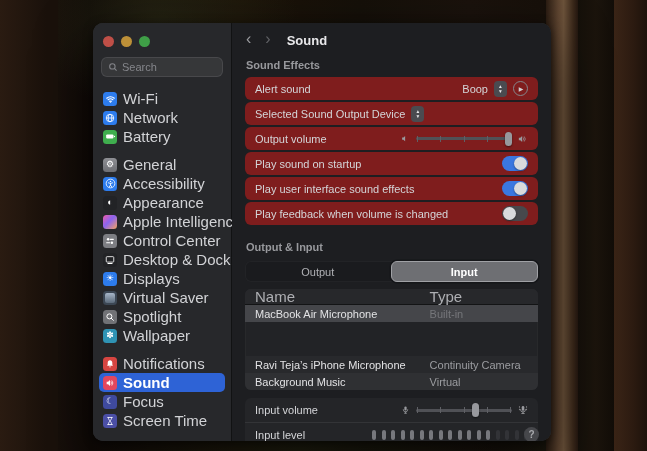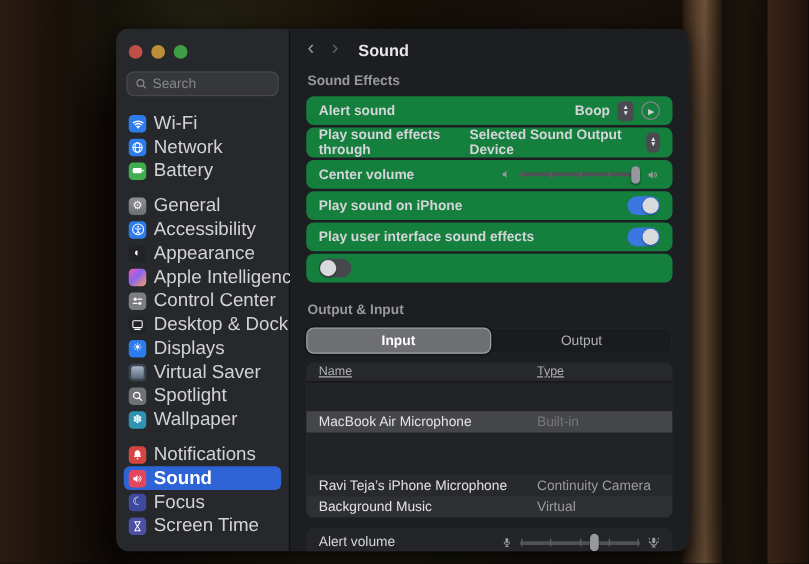--- a/index.html
+++ b/index.html
@@ -58,22 +58,22 @@
   .content{flex:1;position:relative;background:#1d1e21;display:flex;flex-direction:column;}
   .c-header{height:34px;flex:none;display:flex;align-items:center;padding:0 14px;gap:6px;}
   .chev{font-size:16px;line-height:1;margin-top:-2px;}
   .chev.back{color:#9a9b9f;}
   .chev.fwd{color:#606165;margin-left:8px;}
   .c-title{color:#e8e8ea;font-size:13px;font-weight:bold;margin-left:10px;}
   .c-body{flex:1;padding:0 13px;position:relative;}
   .sec-head{color:#98999d;font-size:11px;font-weight:bold;margin:2px 0 6px 1px;}
   .sec-head.second{margin-top:16px;margin-bottom:8px;}
   .rowstack{display:flex;flex-direction:column;gap:2px;}
-  .srow{background:#15803d;border-radius:6px;min-height:23px;display:flex;align-items:center;
-    justify-content:space-between;padding:0 10px;box-sizing:border-box;font-weight:bold;}
+  .srow{background:#7f1d1d;border-radius:6px;min-height:23px;display:flex;align-items:center;
+    justify-content:space-between;padding:0 10px;box-sizing:border-box;}
   .rlabel{color:#d4d5d8;font-size:11px;}
   .rright{display:flex;align-items:center;gap:6px;}
   .rvalue{color:#d4d5d8;font-size:11px;}
   .stepper{width:13px;height:16px;border-radius:4px;background:#4a4b50;display:flex;flex-direction:column;
     align-items:center;justify-content:center;color:#e8e8ea;font-size:5.5px;line-height:4.5px;}
   .play-btn{width:15px;height:15px;border-radius:50%;border:1px solid #85868b;box-sizing:border-box;
     display:flex;align-items:center;justify-content:center;color:#cfd0d3;font-size:6px;padding-left:1px;}
   
   .slider{position:relative;width:96px;height:14px;}
   .slider .track{position:absolute;left:0;right:0;top:5.5px;height:3px;border-radius:2px;background:#505156;}
@@ -93,25 +93,25 @@
   
   .segmented{height:21px;border-radius:6px;background:#1a1b1e;display:flex;margin-bottom:7px;
     box-shadow:inset 0 0 0 1px rgba(255,255,255,.04);}
   .seg{flex:1;display:flex;align-items:center;justify-content:center;font-size:11px;color:#b0b1b5;border-radius:6px;}
   .seg.selected{background:#6e6f73;color:#fff;font-weight:bold;border:1.5px solid #a0a1a5;
     box-shadow:0 0 0 1.5px #151619;margin:0;}
   
   .table{border-radius:6px;overflow:hidden;margin-bottom:8px;background:#222326;
     box-shadow:inset 0 0 0 0.5px rgba(255,255,255,.06);}
   .thead{display:flex;height:15px;align-items:center;background:#27282b;border-bottom:1px solid rgba(0,0,0,.5);}
-  .thead .th{color:#aeafb3;font-size:10px;text-decoration:underline;}
+  .thead .th{color:#aeafb3;font-size:15px;}
   .trow{display:flex;height:17px;align-items:center;font-size:11px;}
   .trow.odd{background:#28292c;margin-top:34px;}
   .trow.even{background:#2f3033;}
-  .trow.selected{background:#45464a;margin-top:23px;}
+  .trow.selected{background:#45464a;}
   .col-name{padding-left:10px;width:63%;box-sizing:border-box;color:#e2e2e4;white-space:nowrap;}
   .col-type{flex:1;color:#9b9ca0;}
   .trow.selected .col-type{color:#76777b;}
   
   .input-card{background:#242528;border-radius:6px;margin-top:8px;}
   .icard-row{height:24px;display:flex;align-items:center;justify-content:space-between;padding:0 10px;}
   .icard-row + .icard-row{border-top:1px solid rgba(255,255,255,.07);gap:44px;}
   .level-meter{display:flex;gap:5.5px;align-items:center;}
   .lvl-pill{width:4px;height:10px;border-radius:2px;background:#323337;}
   .lvl-pill.lit{background:#77787d;}
@@ -296,31 +296,30 @@
             <span class="rright">
               <span class="rvalue">Boop</span>
               <span class="stepper">
                   <span>▴</span>
                   <span>▾</span>
                 </span>
               <span class="play-btn">▶</span>
             </span>
           </div>
           <div class="srow">
-            <span class="rlabel">Play sound effects through</span>
             <span class="rright">
               <span class="rvalue">Selected Sound Output Device</span>
               <span class="stepper">
                   <span>▴</span>
                   <span>▾</span>
                 </span>
             </span>
           </div>
           <div class="srow">
-            <span class="rlabel">Center volume</span>
+            <span class="rlabel">Output volume</span>
             <span class="rright">
               <span class="audio-ic">
                   <svg width="9" height="9" viewBox="0 0 24 24">
                     <path d="M3 9 h3.5 L11 5 v14 l-4.5 -4 H3 z" fill="#9a9b9f"></path>
                   </svg>
                 </span>
               <span class="slider">
                 <span class="track"></span>
                 <span class="ticks">
                     <span class="tick"></span>
@@ -333,43 +332,44 @@
               </span>
               <span class="audio-ic">
                   <svg width="10" height="10" viewBox="0 0 24 24">
                     <path d="M2 9 h3.5 L10 5 v14 l-4.5 -4 H2 z" fill="#9a9b9f"></path>
                     <path d="M13 9 a4.5 4.5 0 0 1 0 6 M15.5 6.6 a8 8 0 0 1 0 10.8" stroke="#9a9b9f" stroke-width="1.8" fill="none" stroke-linecap="round"></path>
                   </svg>
                 </span>
             </span>
           </div>
           <div class="srow">
-            <span class="rlabel">Play sound on iPhone</span>
+            <span class="rlabel">Play sound on startup</span>
             <span class="toggle on">
                 <span class="dot"></span>
               </span>
           </div>
           <div class="srow">
             <span class="rlabel">Play user interface sound effects</span>
             <span class="toggle on">
                 <span class="dot"></span>
               </span>
           </div>
           <div class="srow">
+            <span class="rlabel">Play feedback when volume is changed</span>
             <span class="toggle">
                 <span class="dot"></span>
               </span>
           </div>
         </div>
 
         <div class="sec-head second">Output &amp; Input</div>
 
         <div class="segmented">
+          <span class="seg">Output</span>
           <span class="seg selected">Input</span>
-          <span class="seg">Output</span>
         </div>
 
         <div class="table">
           <div class="thead">
             <span class="th col-name">Name</span>
             <span class="th col-type">Type</span>
           </div>
           <div class="trow selected">
             <span class="col-name">MacBook Air Microphone</span>
             <span class="col-type">Built-in</span>
@@ -379,21 +379,21 @@
             <span class="col-type">Continuity Camera</span>
           </div>
           <div class="trow even">
             <span class="col-name">Background Music</span>
             <span class="col-type">Virtual</span>
           </div>
         </div>
 
         <div class="input-card">
           <div class="icard-row">
-            <span class="rlabel">Alert volume</span>
+            <span class="rlabel">Input volume</span>
             <span class="rright">
               <span class="audio-ic">
                   <svg width="9" height="10" viewBox="0 0 24 24" fill="none" stroke="#9a9b9f" stroke-width="2" stroke-linecap="round">
                     <rect x="9" y="2.5" width="6" height="11" rx="3" fill="#9a9b9f" stroke="none"></rect>
                     <path d="M6 11 a6 6 0 0 0 12 0 M12 17 V20.5 M9 20.5 h6"></path>
                   </svg>
                 </span>
               <span class="slider">
                 <span class="track"></span>
                 <span class="ticks">

